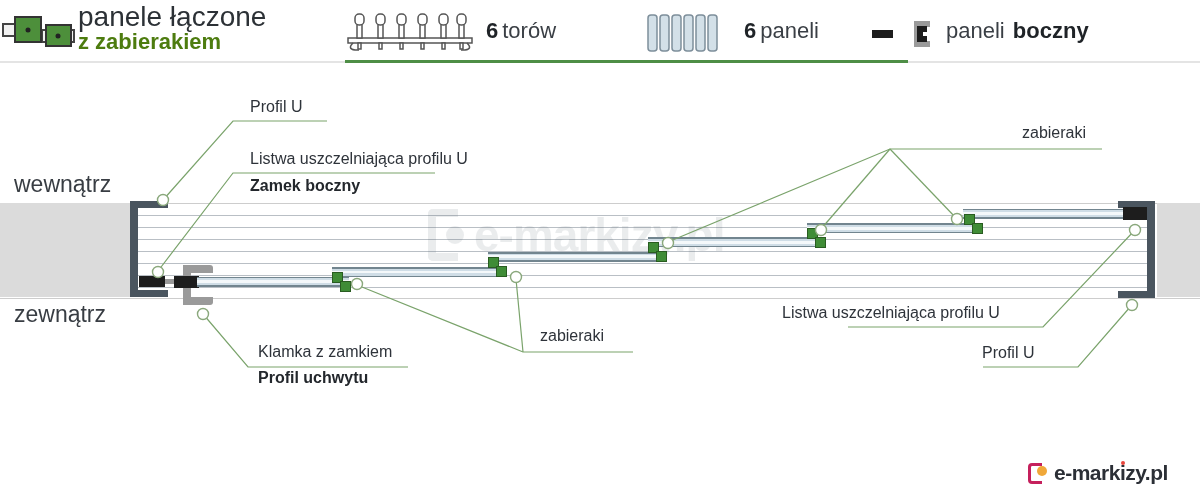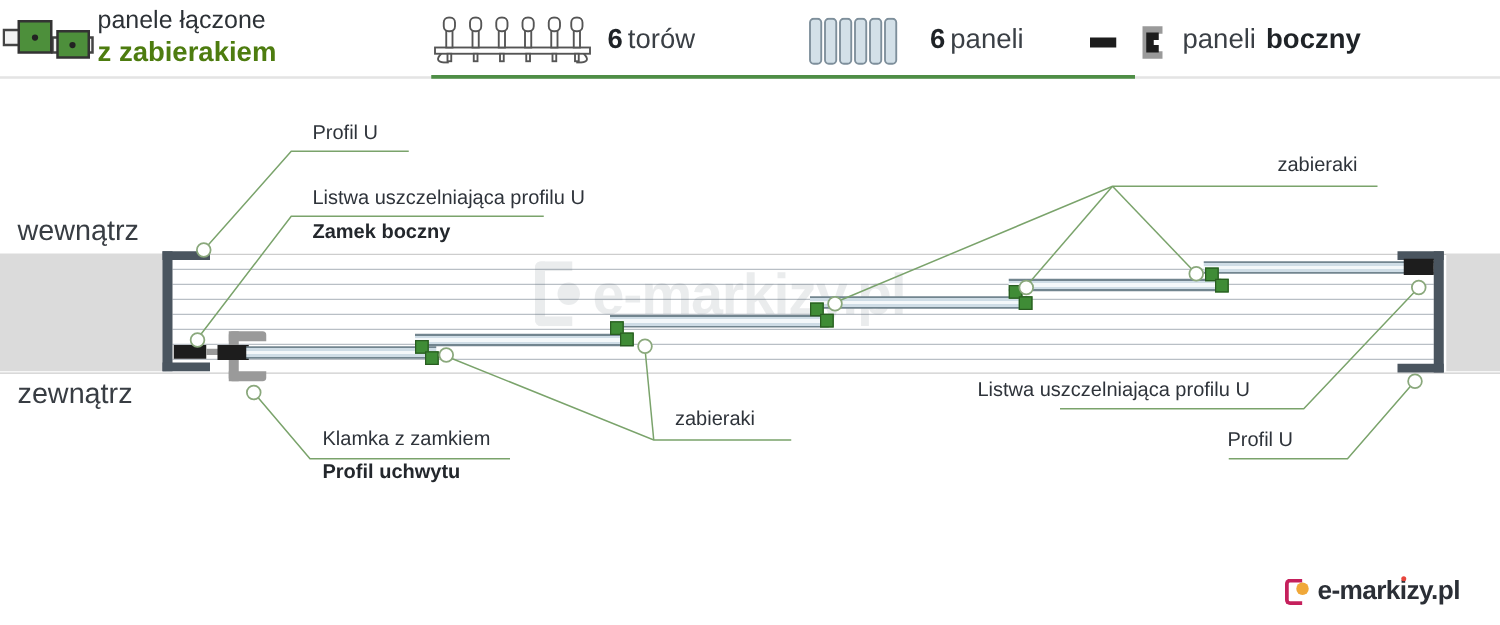--- a/index.html
+++ b/index.html
@@ -1,20 +1,20 @@
 <!DOCTYPE html>
 <html><head>
 <meta charset="utf-8">
 <style>
   html,body{margin:0;padding:0;background:#fff;}
   .page{position:relative;width:1200px;height:500px;background:#fff;overflow:hidden;
         font-family:"Liberation Sans",sans-serif;color:#2c3136;}
   
   .hdr-item{position:absolute;}
-  .title-line1{font-size:20px;line-height:25px;color:#2c3136;}
+  .title-line1{font-size:28px;line-height:25px;color:#2c3136;}
   .title-line2{font-size:22px;line-height:25px;font-weight:bold;color:#4d7c0f;}
   .stat{font-size:22px;color:#3a3f45;white-space:nowrap;}
   .stat b{color:#1f2327;margin-right:4px;}
   .rule-gray{position:absolute;left:0;top:61px;width:1200px;height:2px;background:#e4e4e4;}
   .rule-green{position:absolute;left:345px;top:60px;width:563px;height:3px;background:#4e8e46;}
   
   .band{position:absolute;left:0;top:203px;width:1200px;height:94px;background:#fff;
         border-top:1px solid #cdcdcd;border-bottom:1px solid #cdcdcd;box-sizing:content-box;}
   .wall{position:absolute;top:203px;height:94px;background:#dbdbdb;}
   .wall-left{left:0;width:133px;}

